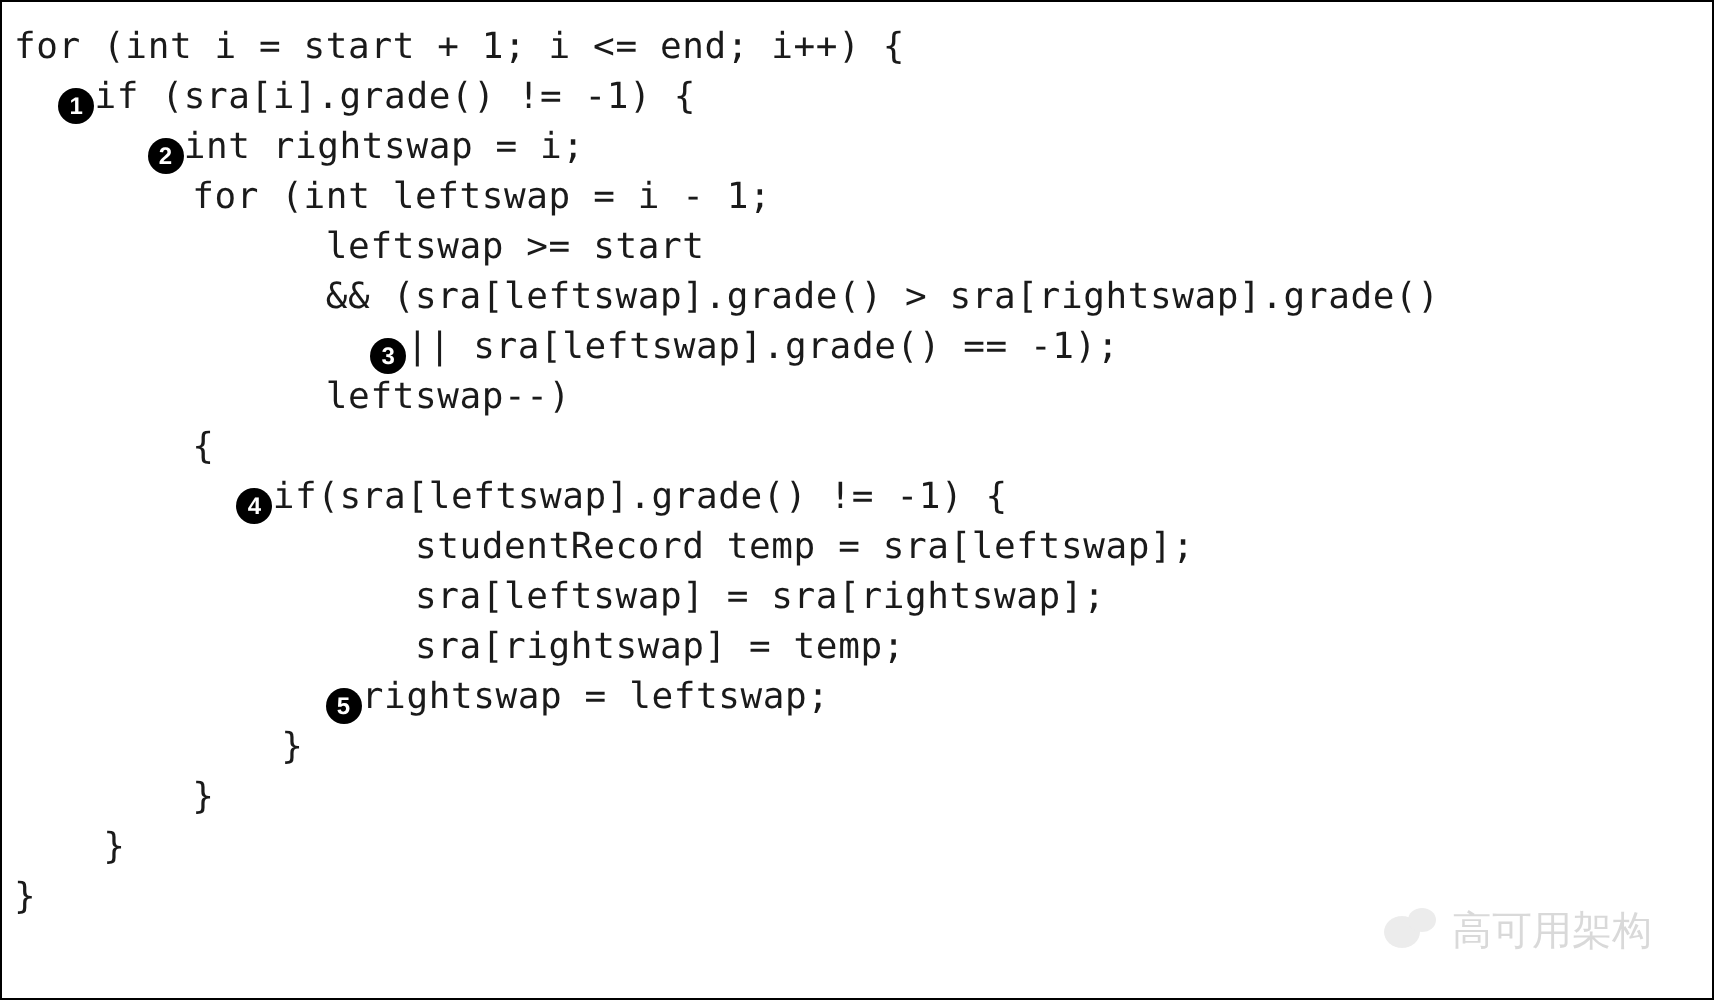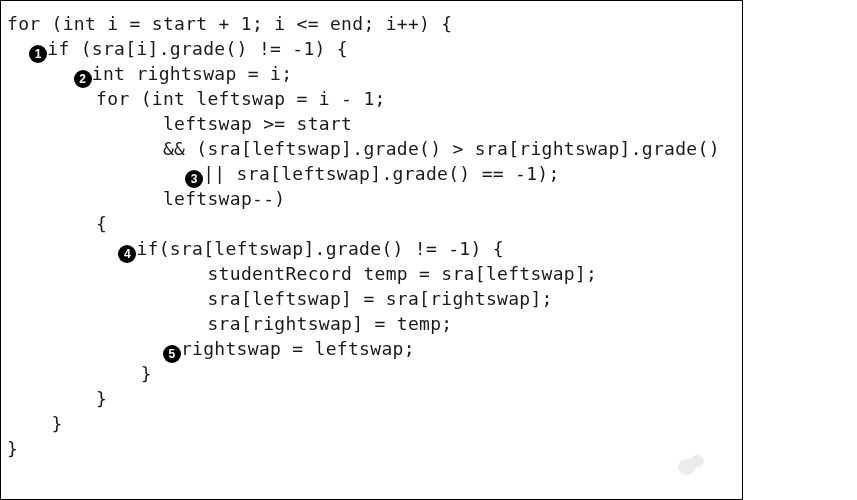--- a/index.html
+++ b/index.html
@@ -5,21 +5,21 @@
   html, body {
     margin: 0;
     padding: 0;
     width: 857px;
     height: 500px;
     background: #ffffff;
     overflow: hidden;
   }
   .container {
     box-sizing: border-box;
-    width: 743px;
+    width: 857px;
     height: 500px;
     border: 1px solid #000;
     padding: 10px 0 0 6px;
     position: relative;
   }
   .code-block {
     font-family: "Lucida Console", Monaco, Consolas, monospace;
     font-size: 18px;
     line-height: 25px;
     letter-spacing: 0.3px;
@@ -80,15 +80,16 @@
 <body>
 <div class="container">
 
 <div class="code-block" id="code-block"><span class="line"><span>for (int i = start + 1; i &lt;= end; i++) {</span></span><span class="line">  <span class="bullet-wrap"><span class="bullet-circle">1</span></span><span>if (sra[i].grade() != -1) {</span></span><span class="line">      <span class="bullet-wrap"><span class="bullet-circle">2</span></span><span>int rightswap = i;</span></span><span class="line">        <span>for (int leftswap = i - 1;</span></span><span class="line">              <span>leftswap &gt;= start</span></span><span class="line">              <span>&amp;&amp; (sra[leftswap].grade() &gt; sra[rightswap].grade()</span></span><span class="line">                <span class="bullet-wrap"><span class="bullet-circle">3</span></span><span>|| sra[leftswap].grade() == -1);</span></span><span class="line">              <span>leftswap--)</span></span><span class="line">        <span>{</span></span><span class="line">          <span class="bullet-wrap"><span class="bullet-circle">4</span></span><span>if(sra[leftswap].grade() != -1) {</span></span><span class="line">                  <span>studentRecord temp = sra[leftswap];</span></span><span class="line">                  <span>sra[leftswap] = sra[rightswap];</span></span><span class="line">                  <span>sra[rightswap] = temp;</span></span><span class="line">              <span class="bullet-wrap"><span class="bullet-circle">5</span></span><span>rightswap = leftswap;</span></span><span class="line">            <span>}</span></span><span class="line">        <span>}</span></span><span class="line">    <span>}</span></span><span class="line"><span>}</span></span></div>
 
 <div class="watermark">
   <span class="wm-icon">
     <span class="wm-bubble" style="width:18px;height:16px;left:0;top:4px;"></span>
     <span class="wm-bubble" style="width:14px;height:12px;left:12px;top:0;"></span>
   </span>
+  <span>高可用架构</span>
 </div>
 
 </div>
 
 </body></html>

